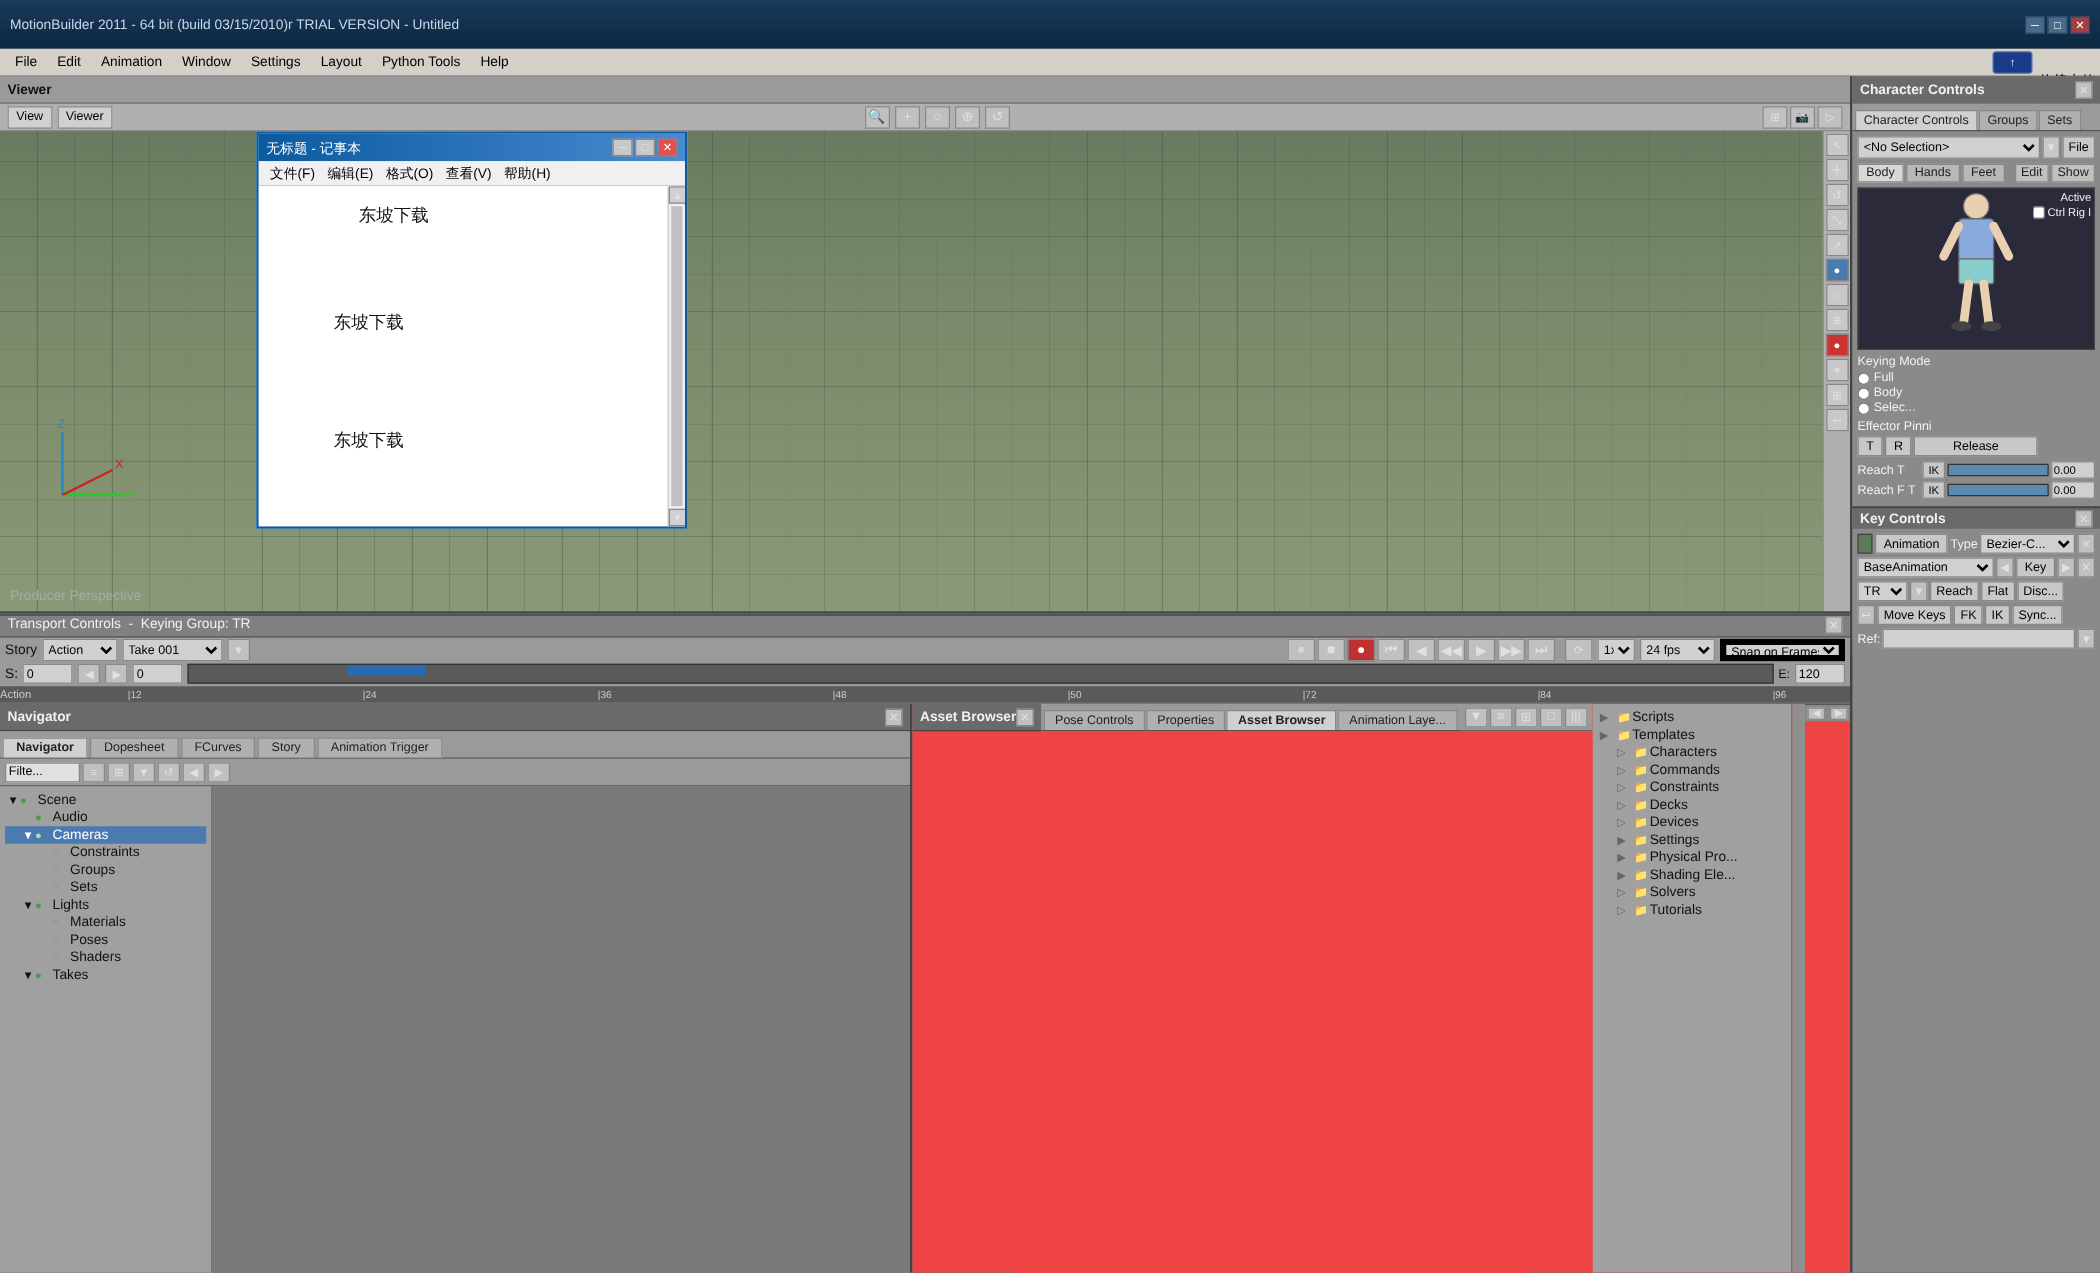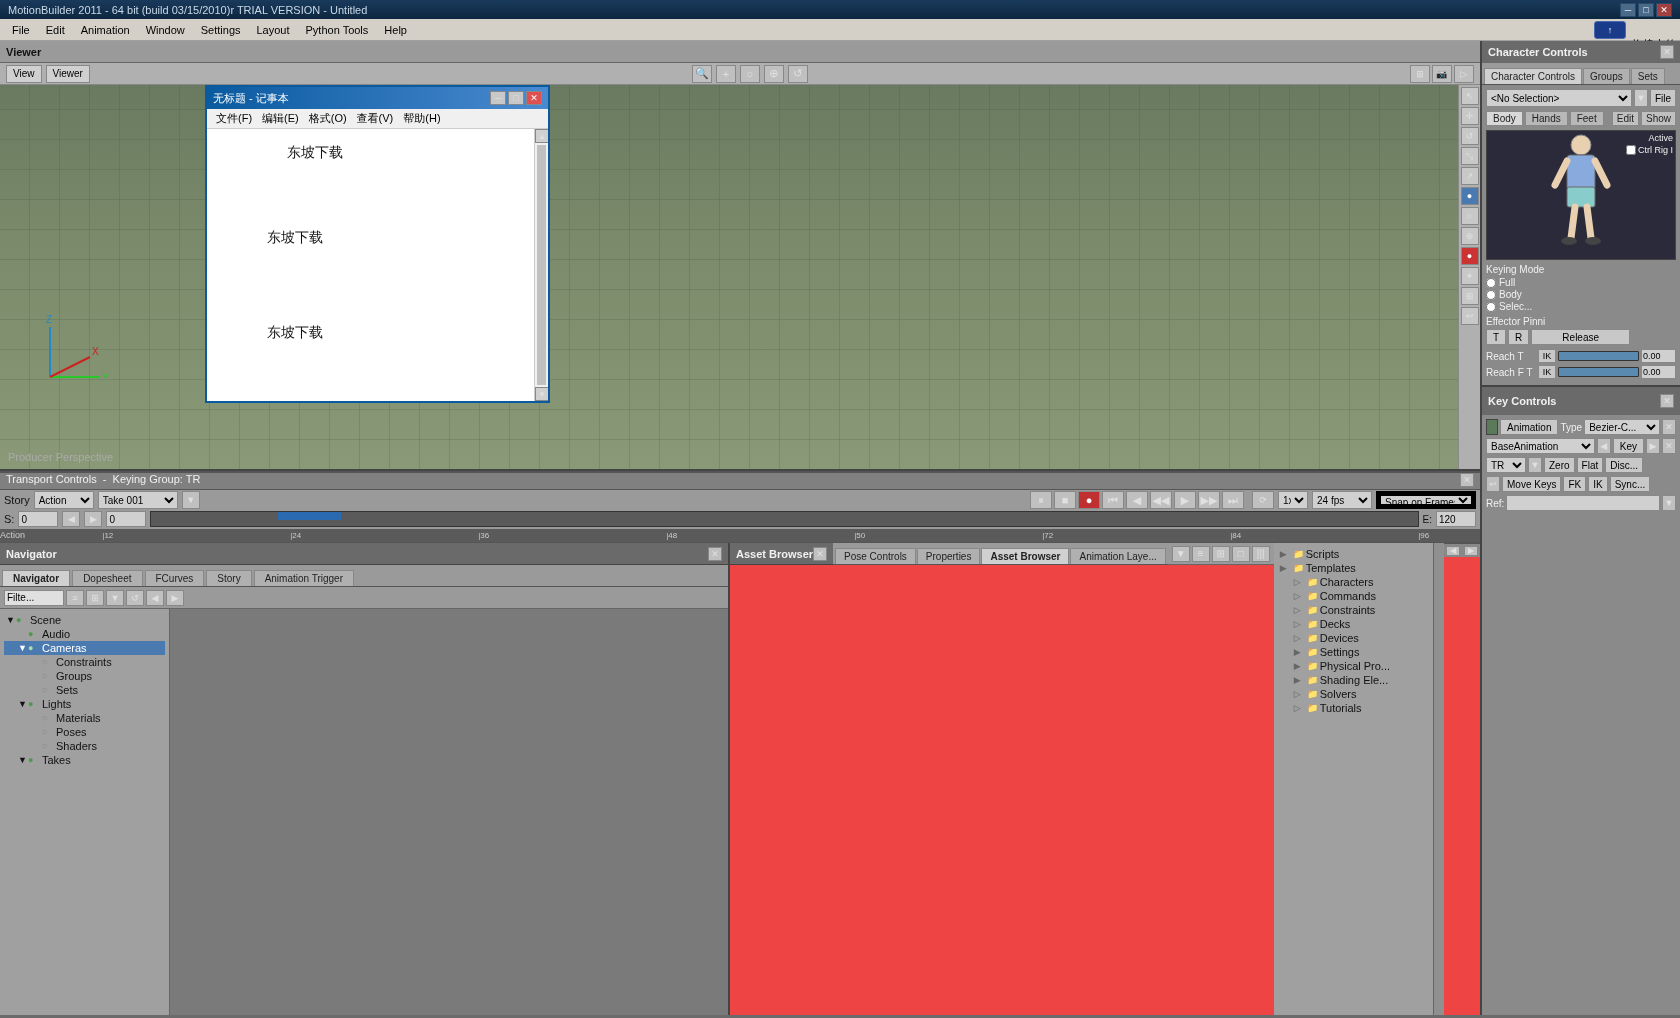--- a/index.html
+++ b/index.html
@@ -1,19 +1,19 @@
 <!DOCTYPE html>
 <html><head>
   <meta charset="utf-8">
   <style>
     * { margin: 0; padding: 0; box-sizing: border-box; }
     body { width: 1680px; height: 1018px; background: #6b6b6b; font-family: 'Segoe UI', Tahoma, sans-serif; font-size: 11px; color: #e0e0e0; overflow: hidden; user-select: none; }
 
     
-    #titlebar { width: 100%; height: 19px; background: linear-gradient(to bottom, #1a3a5c, #0d2640); display: flex; align-items: center; padding: 0 8px; justify-content: space-between; }
+    #titlebar { width: 100%; height: 39px; background: linear-gradient(to bottom, #1a3a5c, #0d2640); display: flex; align-items: center; padding: 0 8px; justify-content: space-between; }
     #titlebar .win-controls { display: flex; gap: 2px; }
     #titlebar .win-btn { width: 16px; height: 14px; background: #4a6a8a; border: 1px solid #2a4a6a; display: flex; align-items: center; justify-content: center; font-size: 9px; cursor: pointer; color: #fff; }
 
     
     #menubar { width: 100%; height: 22px; background: #d4d0c8; display: flex; align-items: center; padding: 0 4px; border-bottom: 1px solid #a0a0a0; }
     #menubar .menu-item { padding: 2px 8px; font-size: 11px; color: #000; cursor: pointer; }
 
     
     #notepad { position: absolute; left: 200px; top: 30px; width: 350px; height: 320px; background: #fff; border: 2px solid #0a5aa0; z-index: 10; display: flex; flex-direction: column; }
   </style>
@@ -490,21 +490,21 @@
         <div style="display:flex;align-items:center;gap:2px;margin-bottom:2px;">
           <span style="width:50px;font-size:10px;color:#f0f0f0;">Reach F T</span>
           <button style="height:14px;width:18px;font-size:9px;background:#c8c8c8;border:1px solid #888;cursor:pointer;">IK</button>
           <div style="flex:1;height:10px;background:#5a8ab0;border:1px solid #333;border-radius:1px;"></div>
           <input type="text" value="0.00" style="width: 35px; height: 14px; font-size: 9px; background: rgb(208, 208, 208); border: 1px solid rgb(136, 136, 136); color: rgb(0, 0, 0); padding: 0px 1px;">
         </div>
       </div>
     </div>
 
     <div style="background:#8a8a8a;flex-shrink:0;">
-      <div style="height:28px;background:#6a6a6a;display:flex;align-items:center;padding:0 6px;justify-content:space-between;">
+      <div style="height:16px;background:#6a6a6a;display:flex;align-items:center;padding:0 6px;justify-content:space-between;">
         <span style="font-size:11px;color:#f0f0f0;font-weight:bold;">Key Controls</span>
         <div style="width:14px;height:14px;background:#c0c0c0;border:1px solid #888;display:flex;align-items:center;justify-content:center;font-size:9px;cursor:pointer;">✕</div>
       </div>
       <div style="padding:4px;">
 
         <div style="display:flex;align-items:center;gap:2px;margin-bottom:3px;">
           <div style="width:12px;height:16px;background:#5a7a5a;border:1px solid #444;cursor:pointer;"></div>
           <button style="height:16px;padding:0 6px;font-size:10px;background:#c8c8c8;border:1px solid #888;cursor:pointer;">Animation</button>
           <span style="font-size:10px;color:#f0f0f0;">Type</span>
           <select style="height:16px;font-size:10px;background:#d0d0d0;border:1px solid #888;color:#000;flex:1;">
@@ -521,21 +521,21 @@
           <button style="height:16px;padding:0 6px;font-size:10px;background:#c8c8c8;border:1px solid #888;cursor:pointer;">Key</button>
           <div style="width:14px;height:16px;background:#c0c0c0;border:1px solid #888;display:flex;align-items:center;justify-content:center;font-size:9px;cursor:pointer;">▶</div>
           <div style="width:14px;height:16px;background:#c0c0c0;border:1px solid #888;display:flex;align-items:center;justify-content:center;font-size:9px;cursor:pointer;">✕</div>
         </div>
 
         <div style="display:flex;align-items:center;gap:2px;margin-bottom:3px;">
           <select style="height:16px;font-size:10px;background:#d0d0d0;border:1px solid #888;color:#000;width:40px;">
             <option>TR</option>
           </select>
           <div style="width:14px;height:16px;background:#c0c0c0;border:1px solid #888;display:flex;align-items:center;justify-content:center;font-size:9px;cursor:pointer;">▼</div>
-          <button style="height:16px;padding:0 4px;font-size:10px;background:#c8c8c8;border:1px solid #888;cursor:pointer;">Zero</button>
+          <button style="height:16px;padding:0 4px;font-size:10px;background:#c8c8c8;border:1px solid #888;cursor:pointer;">Reach</button>
           <button style="height:16px;padding:0 4px;font-size:10px;background:#c8c8c8;border:1px solid #888;cursor:pointer;">Flat</button>
           <button style="height:16px;padding:0 4px;font-size:10px;background:#c8c8c8;border:1px solid #888;cursor:pointer;">Disc...</button>
         </div>
 
         <div style="display:flex;align-items:center;gap:2px;margin-bottom:3px;">
           <div style="width:14px;height:16px;background:#c0c0c0;border:1px solid #888;display:flex;align-items:center;justify-content:center;font-size:9px;cursor:pointer;">↩</div>
           <button style="height:16px;padding:0 4px;font-size:10px;background:#c8c8c8;border:1px solid #888;cursor:pointer;">Move Keys</button>
           <button style="height:16px;padding:0 4px;font-size:10px;background:#c8c8c8;border:1px solid #888;cursor:pointer;">FK</button>
           <button style="height:16px;padding:0 4px;font-size:10px;background:#c8c8c8;border:1px solid #888;cursor:pointer;">IK</button>
           <button style="height:16px;padding:0 4px;font-size:10px;background:#c8c8c8;border:1px solid #888;cursor:pointer;">Sync...</button>

